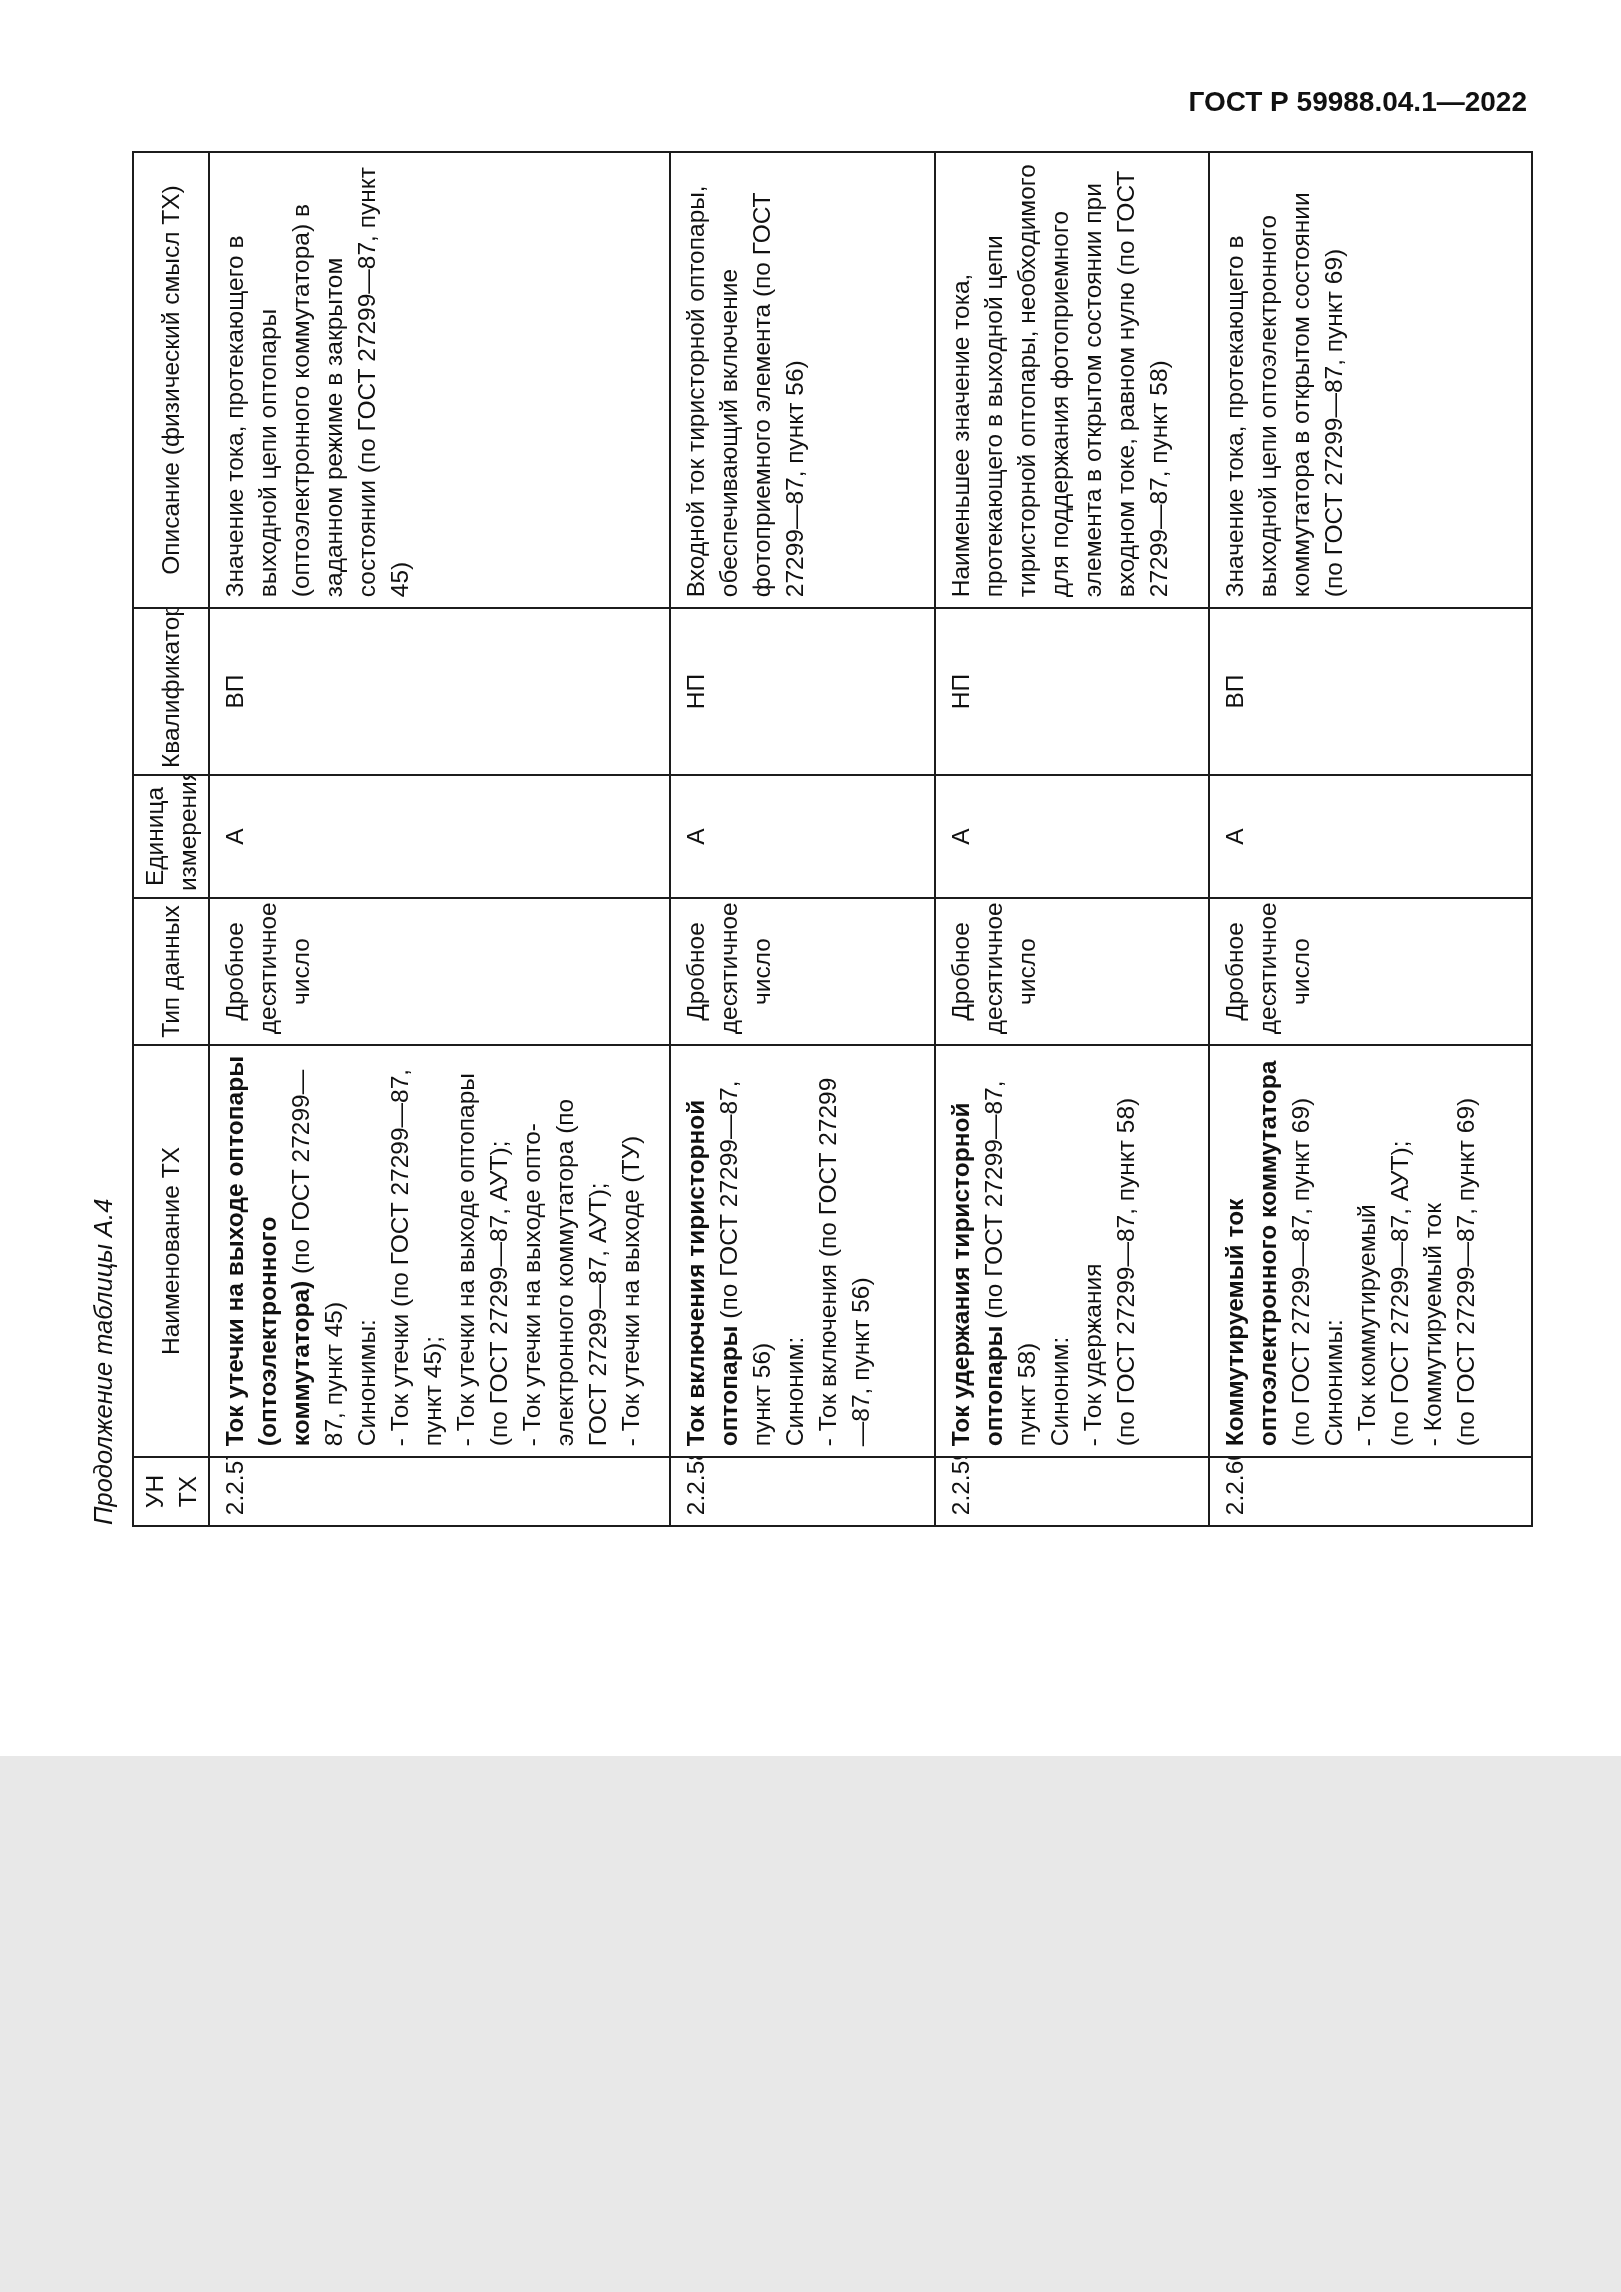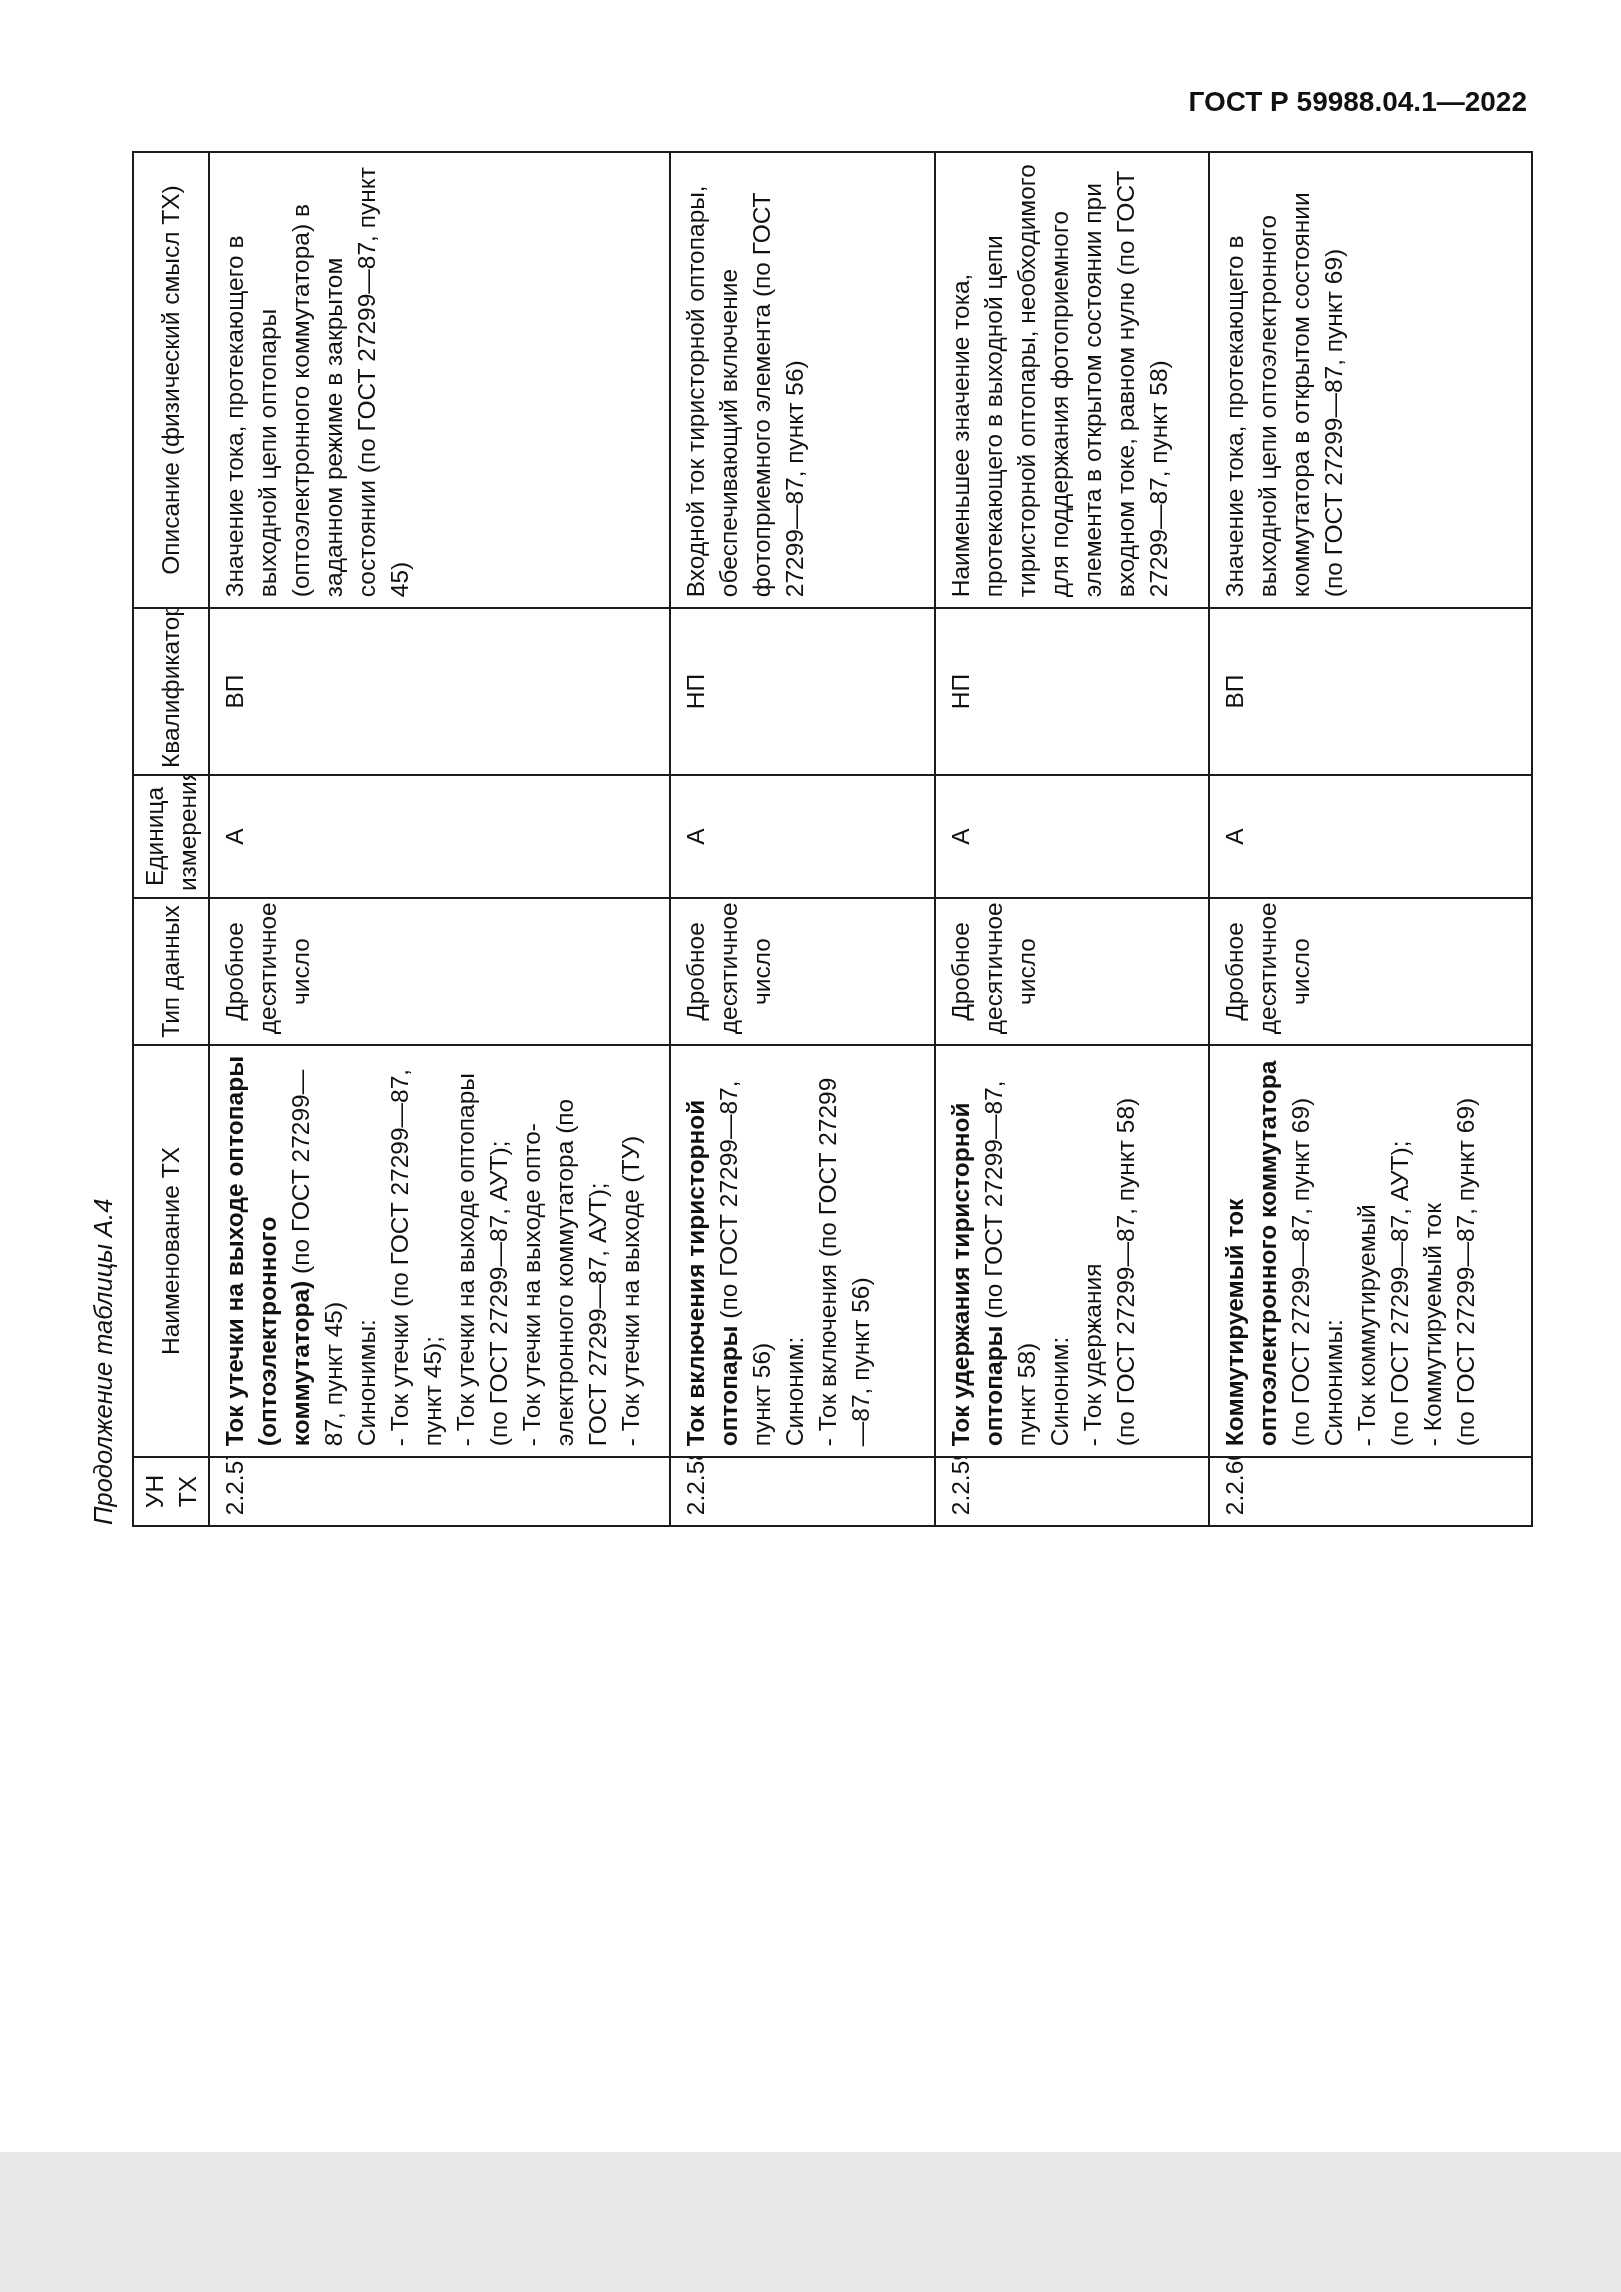--- a/index.html
+++ b/index.html
@@ -2,21 +2,21 @@
 <html><head>
 <meta charset="utf-8">
 <style>
   * { box-sizing: border-box; margin: 0; padding: 0; }
   html, body { background: #e8e8e8; }
   body { font-family: "Liberation Sans", "DejaVu Sans", sans-serif; }
 
   .page {
     position: relative;
     width: 1621px;
-    height: 2152px;
+    height: 1756px;
     background: #ffffff;
     overflow: hidden;
     color: #111;
     margin: 0 auto;
   }
 
   .doc-code {
     position: absolute;
     top: 86px;
     right: 94px;

